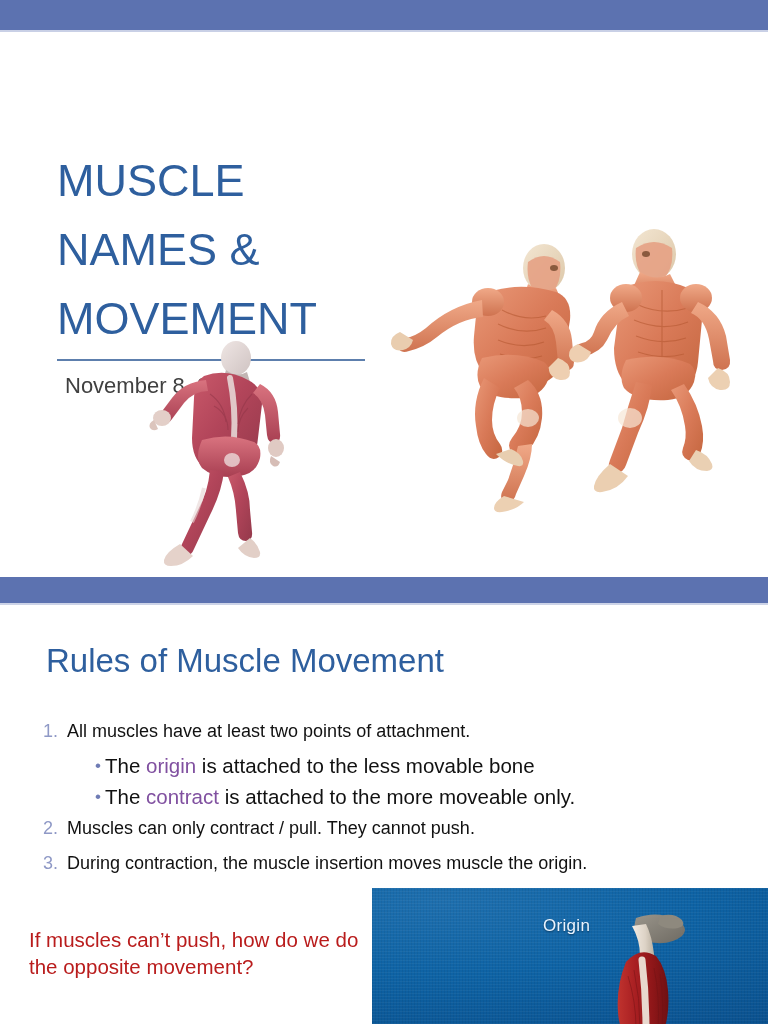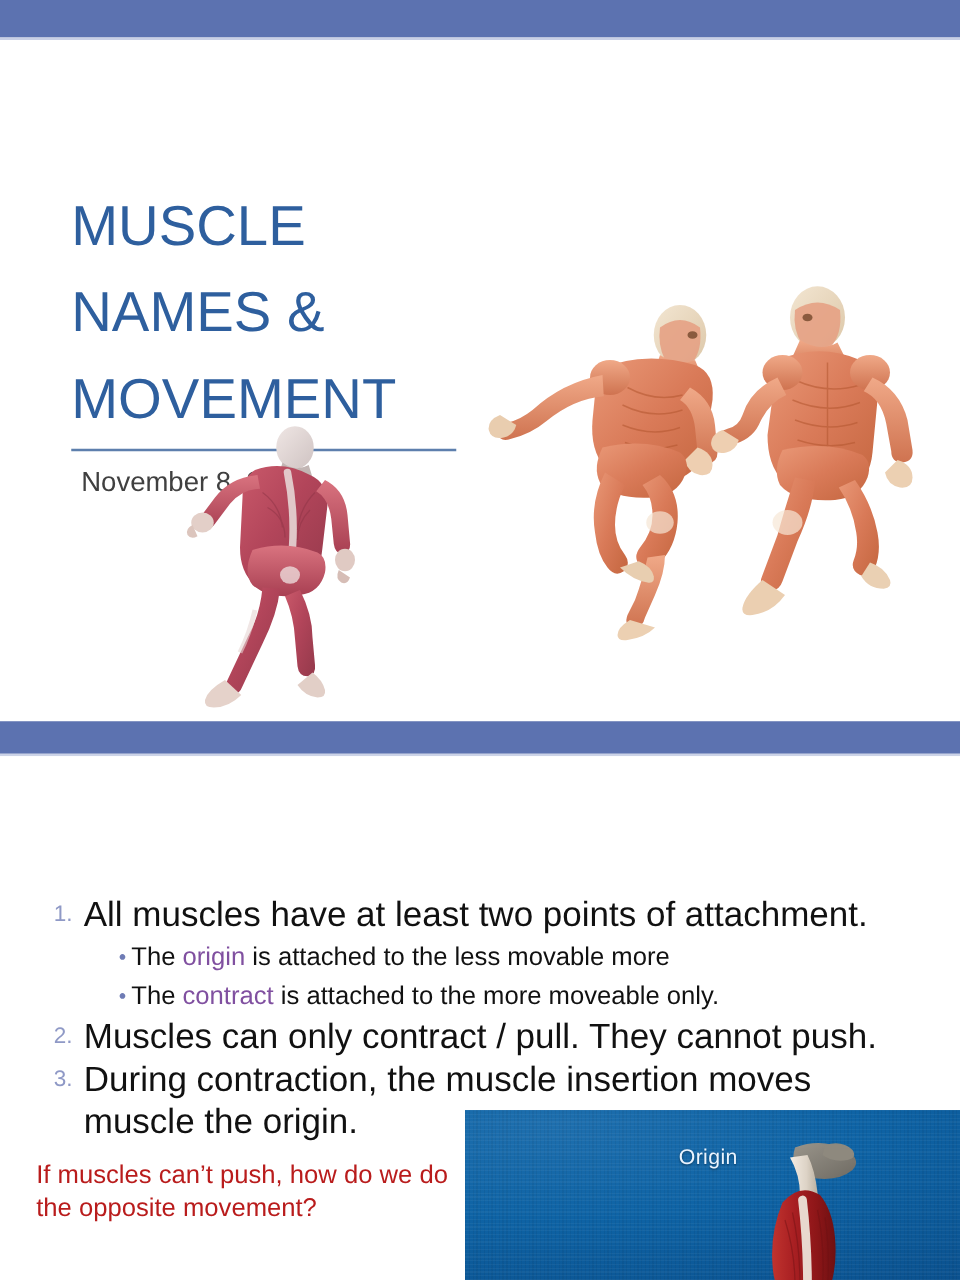--- a/index.html
+++ b/index.html
@@ -62,21 +62,21 @@
   }
 
   .s2-list { position:absolute; left:33px; top:110px; width:700px; }
 
   .num-item { display:flex; align-items:flex-start; margin-bottom:2px; }
   .num-marker {
     width:34px; flex:0 0 34px; text-align:right; padding-right:9px;
     color:#8f99c6; font-size:18px; line-height:33px;
   }
   .num-text {
-    font-size:28px; line-height:33px; color:#111; flex:1;
+    font-size:18px; line-height:33px; color:#111; flex:1;
   }
 
   .sub-item { display:flex; align-items:flex-start; margin-left:58px; }
   .sub-marker {
     width:14px; flex:0 0 14px; color:#6f7cb5; font-size:17px; line-height:31px; text-align:center;
   }
   .sub-text { font-size:20.5px; line-height:31px; color:#111; flex:1; }
 
   .hl-purple { color:#8050a0; }
 
@@ -267,31 +267,32 @@
         </g>
       </svg>
     </div>
   </section>
 
   <div class="mid-band"></div>
   <div class="mid-band-shadow"></div>
 
   <section class="slide2">
 
+    <div class="s2-heading">Rules of Muscle Movement</div>
 
     <div class="s2-list">
 
       <div class="num-item">
         <span class="num-marker">1.</span>
         <span class="num-text">All muscles have at least two points of attachment.</span>
       </div>
 
       <div class="sub-item">
         <span class="sub-marker">•</span>
-        <span class="sub-text"><span>The </span><span class="hl-purple">origin</span><span> is attached to the less movable more</span></span>
+        <span class="sub-text"><span>The </span><span class="hl-purple">origin</span><span> is attached to the less movable bone</span></span>
       </div>
 
       <div class="sub-item">
         <span class="sub-marker">•</span>
         <span class="sub-text"><span>The </span><span class="hl-purple">contract</span><span> is attached to the more moveable only.</span></span>
       </div>
 
       <div class="num-item">
         <span class="num-marker">2.</span>
         <span class="num-text">Muscles can only contract / pull.  They cannot push.</span>

